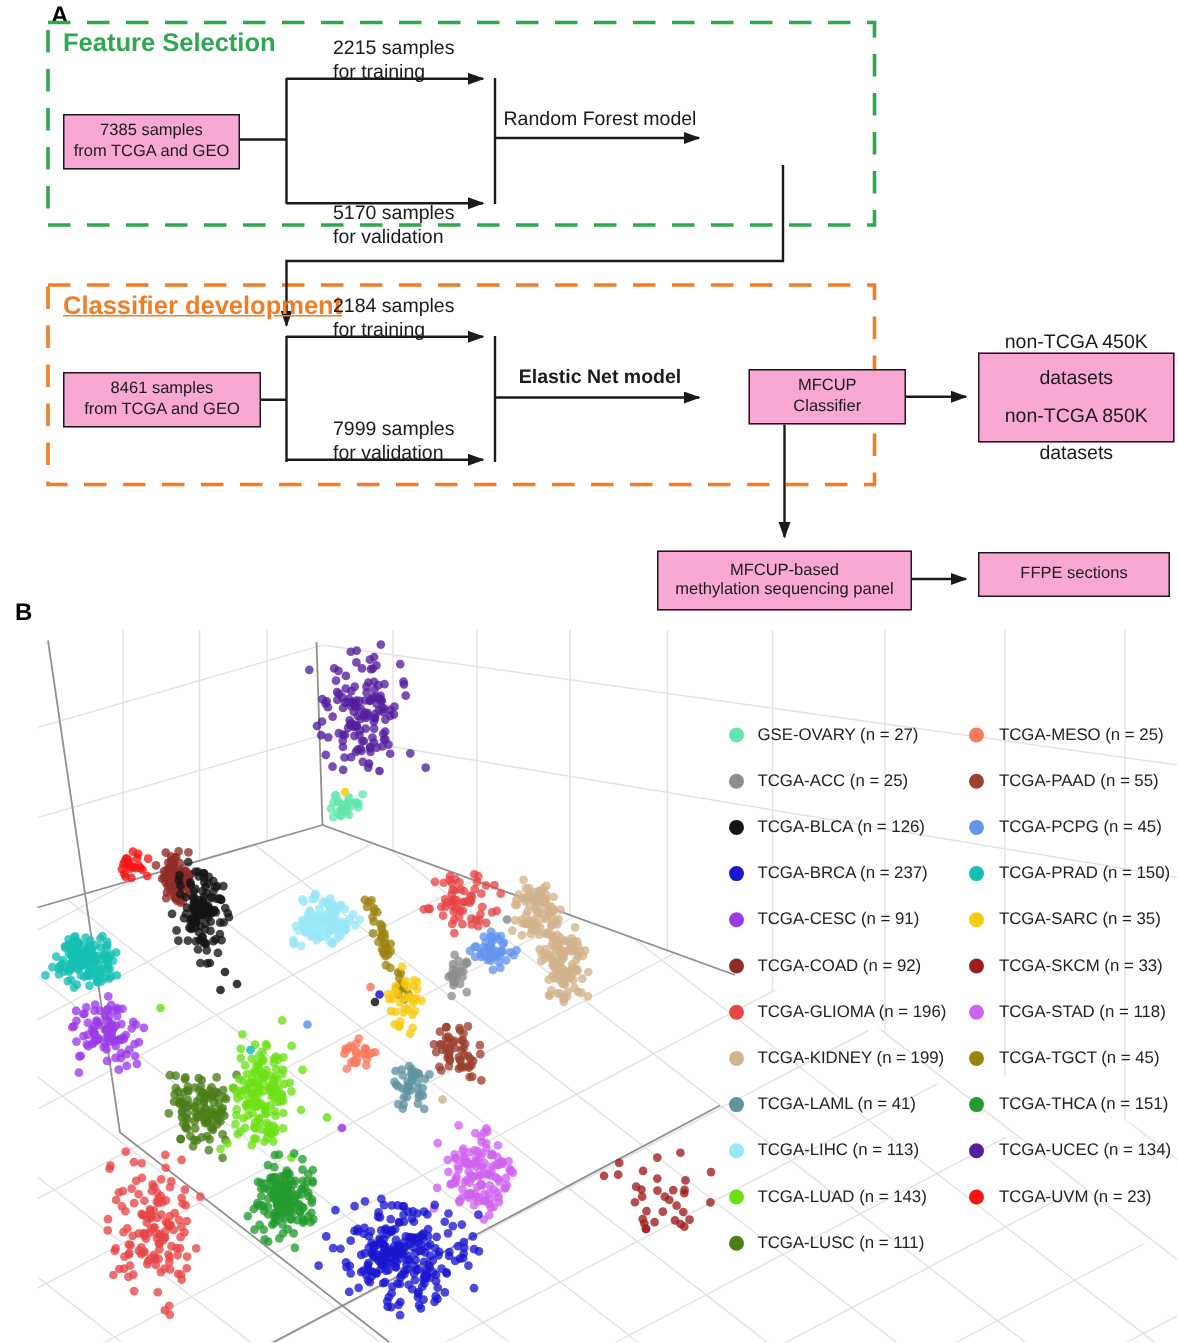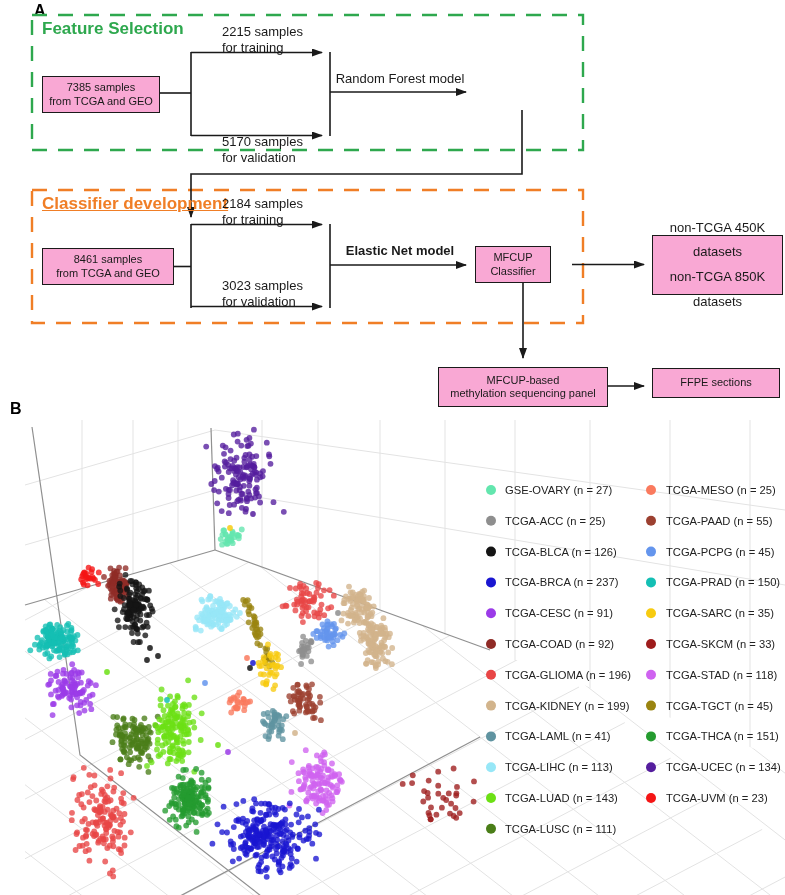--- a/index.html
+++ b/index.html
@@ -55,24 +55,24 @@
 for training</div>
   <div class="lbl" style="left:222px;top:106px;margin-top:28px;">5170 samples
 for validation</div>
   <div class="lbl center" style="left:330px;top:71px;width:140px;">Random Forest model</div>
 
   <div class="sec-title" style="left: 42px; top: 194px; color: rgb(240, 126, 38); text-decoration: underline;">Classifier development</div>
   <div class="box" style="left:42px;top:248px;width:132px;height:37px;">8461 samples
 from TCGA and GEO</div>
   <div class="lbl" style="left:222px;top:196px;">2184 samples
 for training</div>
-  <div class="lbl" style="left:222px;top:278px;">3023 samples
+  <div class="lbl" style="left:222px;top:278px;">7999 samples
 for validation</div>
   <div class="lbl center" style="left:330px;top:243px;width:140px;font-weight:bold;">Elastic Net model</div>
-  <div class="box" style="left:475px;top:246px;width:76px;height:37px;">MFCUP
+  <div class="box" style="left:499px;top:246px;width:105px;height:37px;">MFCUP
 Classifier</div>
 
   <div class="box wide" style="left:652px;top:235px;width:131px;height:60px;">non-TCGA 450K datasets
 non-TCGA 850K datasets</div>
   <div class="box" style="left:652px;top:368px;width:128px;height:30px;">FFPE sections</div>
   <div class="box" style="left:438px;top:367px;width:170px;height:40px;">MFCUP-based
 methylation sequencing panel</div>
 </div>
 
 <div class="panel-label" style="left:10px;top:400px;">B</div>

